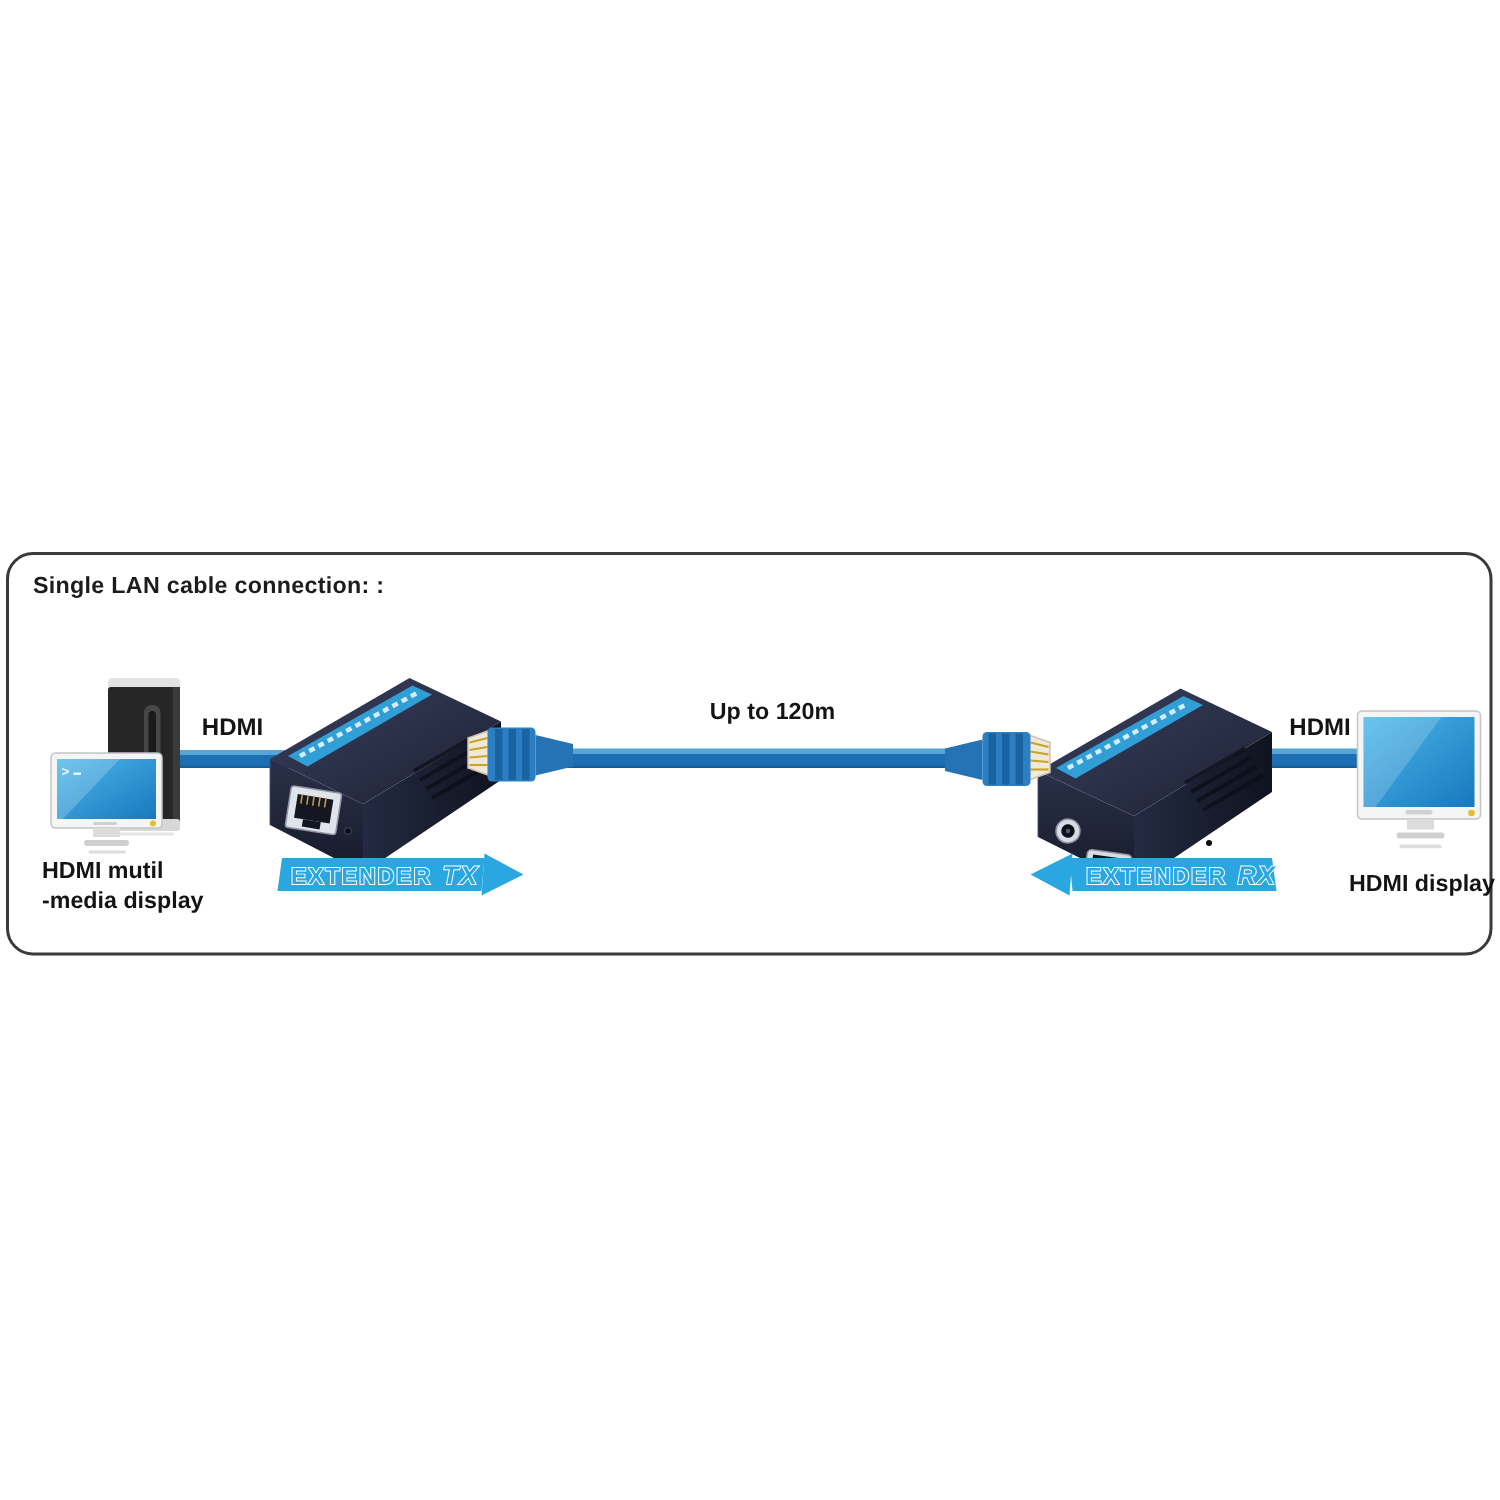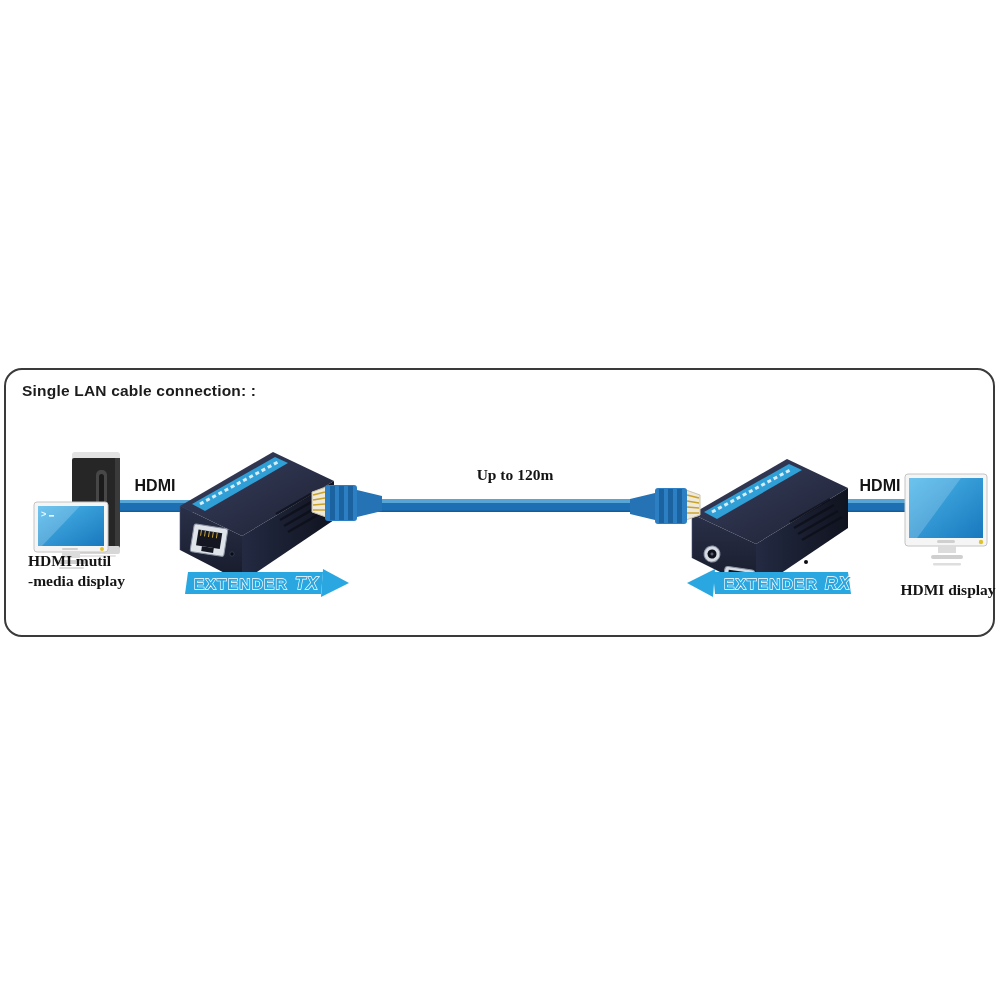--- a/index.html
+++ b/index.html
@@ -5,21 +5,21 @@
   * { margin:0; padding:0; box-sizing:border-box; }
   body { width:1000px; height:1000px; background:#ffffff;
          font-family:"Liberation Sans", sans-serif; color:#1c1c1c; }
   .stage { position:relative; width:1000px; height:1000px; background:#fff; overflow:hidden; }
   .frame { position:absolute; left:4px; top:368px; width:991px; height:269px;
            border:2px solid #3a3a3a; border-radius:18px; background:#fff; }
   .abs { position:absolute; }
   .title { left:22px; top:382px; font-size:15.5px; font-weight:bold; letter-spacing:.2px; z-index:5; }
   .cable { background:linear-gradient(to bottom,#57a4d6 0%,#57a4d6 28%,#1b6fb2 28%,#1b6fb2 82%,#14578f 100%); z-index:1; }
   .lbl { font-weight:bold; font-size:16px; text-align:center; z-index:6; color:#141414; }
-  .lbl-lg { font-size:15.5px;font-family:Liberation Serif, serif; }
+  .lbl-lg { font-size:15.5px; }
   .two-line span { display:block; line-height:19.5px; text-align:left; }
   svg { position:absolute; overflow:visible; }
   .z2 { z-index:2; } .z3 { z-index:3; }
   .badge-text { font-family:"Liberation Sans", sans-serif; font-weight:bold; }
 </style>
 </head>
 <body>
 
 <div class="stage">
 
@@ -203,20 +203,20 @@
   <svg class="z3" style="left:686px; top:568px;" width="168" height="30" viewBox="0 0 168 30">
     <polygon points="27,4 162,4 165,26 29,26" fill="#2aa7e0"></polygon>
     <polygon points="29,1 1,15 27,29" fill="#2aa7e0"></polygon>
     <text class="badge-text" x="38" y="21" font-size="15.5" letter-spacing="1.2" fill="#2aa7e0" stroke="#ffffff" stroke-width="1.3" style="paint-order:stroke"><tspan>EXTENDER</tspan><tspan dx="7" font-style="italic" font-size="17">RX</tspan></text>
   </svg>
 
   <div class="abs lbl" style="left:118px; top:477px; width:74px;">HDMI</div>
   <div class="abs lbl lbl-lg" style="left:425px; top:466px; width:180px;">Up to 120m</div>
   <div class="abs lbl" style="left:843px; top:477px; width:74px;">HDMI</div>
 
-  <div class="abs lbl lbl-lg two-line" style="left:28px; top:551px; width:140px;">
+  <div class="abs lbl lbl-lg two-line" style="left:28px; top:571px; width:140px;">
     <span>HDMI mutil</span>
     <span>-media display</span>
   </div>
 
   <div class="abs lbl lbl-lg" style="left:894px; top:581px; width:108px;">HDMI display</div>
 
 </div>
 
 </body></html>

